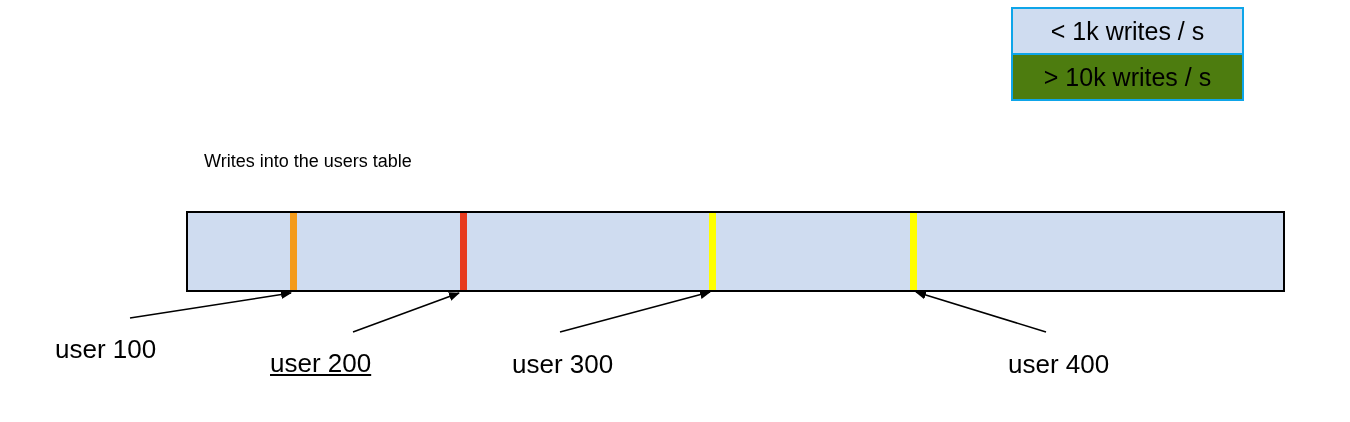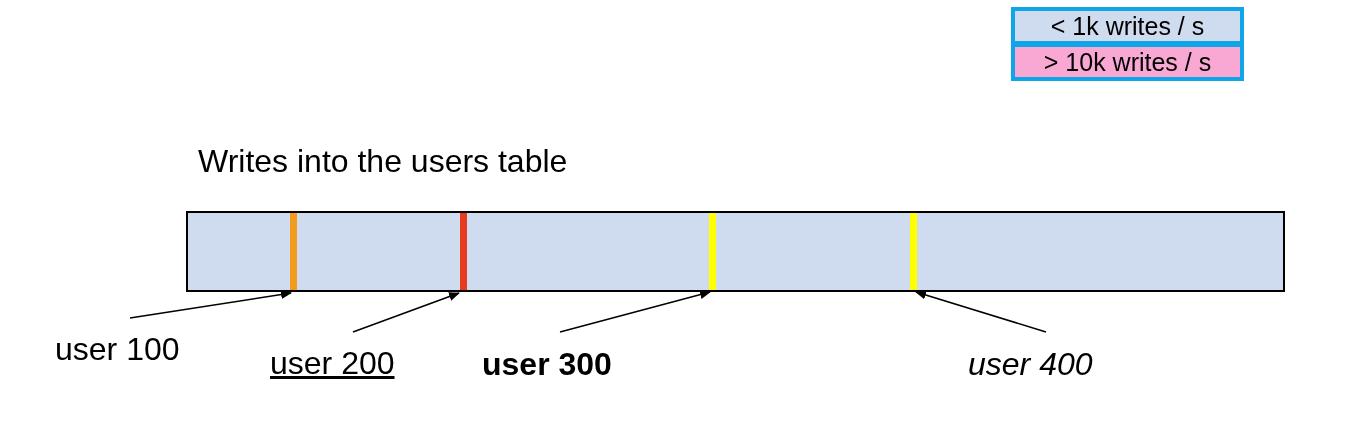--- a/index.html
+++ b/index.html
@@ -7,37 +7,37 @@
     position: relative;
     width: 1350px;
     height: 422px;
     background: #ffffff;
     overflow: hidden;
     font-family: "Liberation Sans", sans-serif;
     color: #000;
   }
   .title {
     position: absolute;
-    left: 198px;
+    left: 204px;
     top: 147px;
-    font-size: 32px;
+    font-size: 18px;
     line-height: 28px;
     white-space: nowrap;
   }
   .legend {
     position: absolute;
     left: 1011px;
     top: 7px;
     width: 233px;
   }
   .legend-row {
     box-sizing: border-box;
     width: 233px;
-    height: 38px;
-    border: 4px solid #0ea5e9;
+    height: 48px;
+    border: 2px solid #0ea5e9;
     margin-top: -2px;
     display: flex;
     align-items: center;
     justify-content: center;
     font-size: 25px;
     white-space: nowrap;
   }
   .legend-row:first-child { margin-top: 0; }
   .bar {
     position: absolute;
@@ -56,35 +56,35 @@
   .arrow-layer {
     position: absolute;
     left: 0;
     top: 0;
     width: 1350px;
     height: 422px;
     pointer-events: none;
   }
   .user-label {
     position: absolute;
-    font-size: 32px;
+    font-size: 26px;
     line-height: 26px;
     white-space: nowrap;
   }
 </style>
 </head>
 <body>
 
 <div class="canvas">
 
   <div class="title">Writes into the users table</div>
 
   <div class="legend">
     <div class="legend-row" style="background: rgb(207, 220, 240);">&lt; 1k writes / s</div>
-    <div class="legend-row" style="background: #f9a8d4;">&gt; 10k writes / s</div>
+    <div class="legend-row" style="background: #4d7c0f;">&gt; 10k writes / s</div>
   </div>
 
   <div class="bar" id="bar" style="background: rgb(207, 220, 240);">
       <div class="mark" style="left: 101.5px; background: rgb(243, 155, 28);"></div>
       <div class="mark" style="left: 271.5px; background: rgb(231, 59, 31);"></div>
       <div class="mark" style="left: 520.5px; background: rgb(255, 255, 0);"></div>
       <div class="mark" style="left: 721.5px; background: rgb(255, 255, 0);"></div>
     </div>
 
   <svg class="arrow-layer" id="arrow-layer" viewBox="0 0 1350 422" xmlns="http://www.w3.org/2000/svg">
@@ -97,17 +97,17 @@
         <line x1="130" y1="318" x2="291" y2="293" stroke="#000" stroke-width="1.6" marker-end="url(#arrowhead)"></line>
         <line x1="353" y1="332" x2="459" y2="293" stroke="#000" stroke-width="1.6" marker-end="url(#arrowhead)"></line>
         <line x1="560" y1="332" x2="710" y2="292" stroke="#000" stroke-width="1.6" marker-end="url(#arrowhead)"></line>
         <line x1="1046" y1="332" x2="916" y2="292" stroke="#000" stroke-width="1.6" marker-end="url(#arrowhead)"></line>
       </g>
   </svg>
 
   <div id="labels">
       <div class="user-label" style="left: 55px; top: 336px;">user 100</div>
       <div class="user-label" style="left: 270px; top: 350px; text-decoration: underline;">user 200</div>
-      <div class="user-label" style="left: 482px; top: 351px; font-weight: bold;">user 300</div>
-      <div class="user-label" style="left: 968px; top: 351px; font-style: italic;">user 400</div>
+      <div class="user-label" style="left: 512px; top: 351px;">user 300</div>
+      <div class="user-label" style="left: 1008px; top: 351px;">user 400</div>
     </div>
 
 </div>
 
 </body></html>

